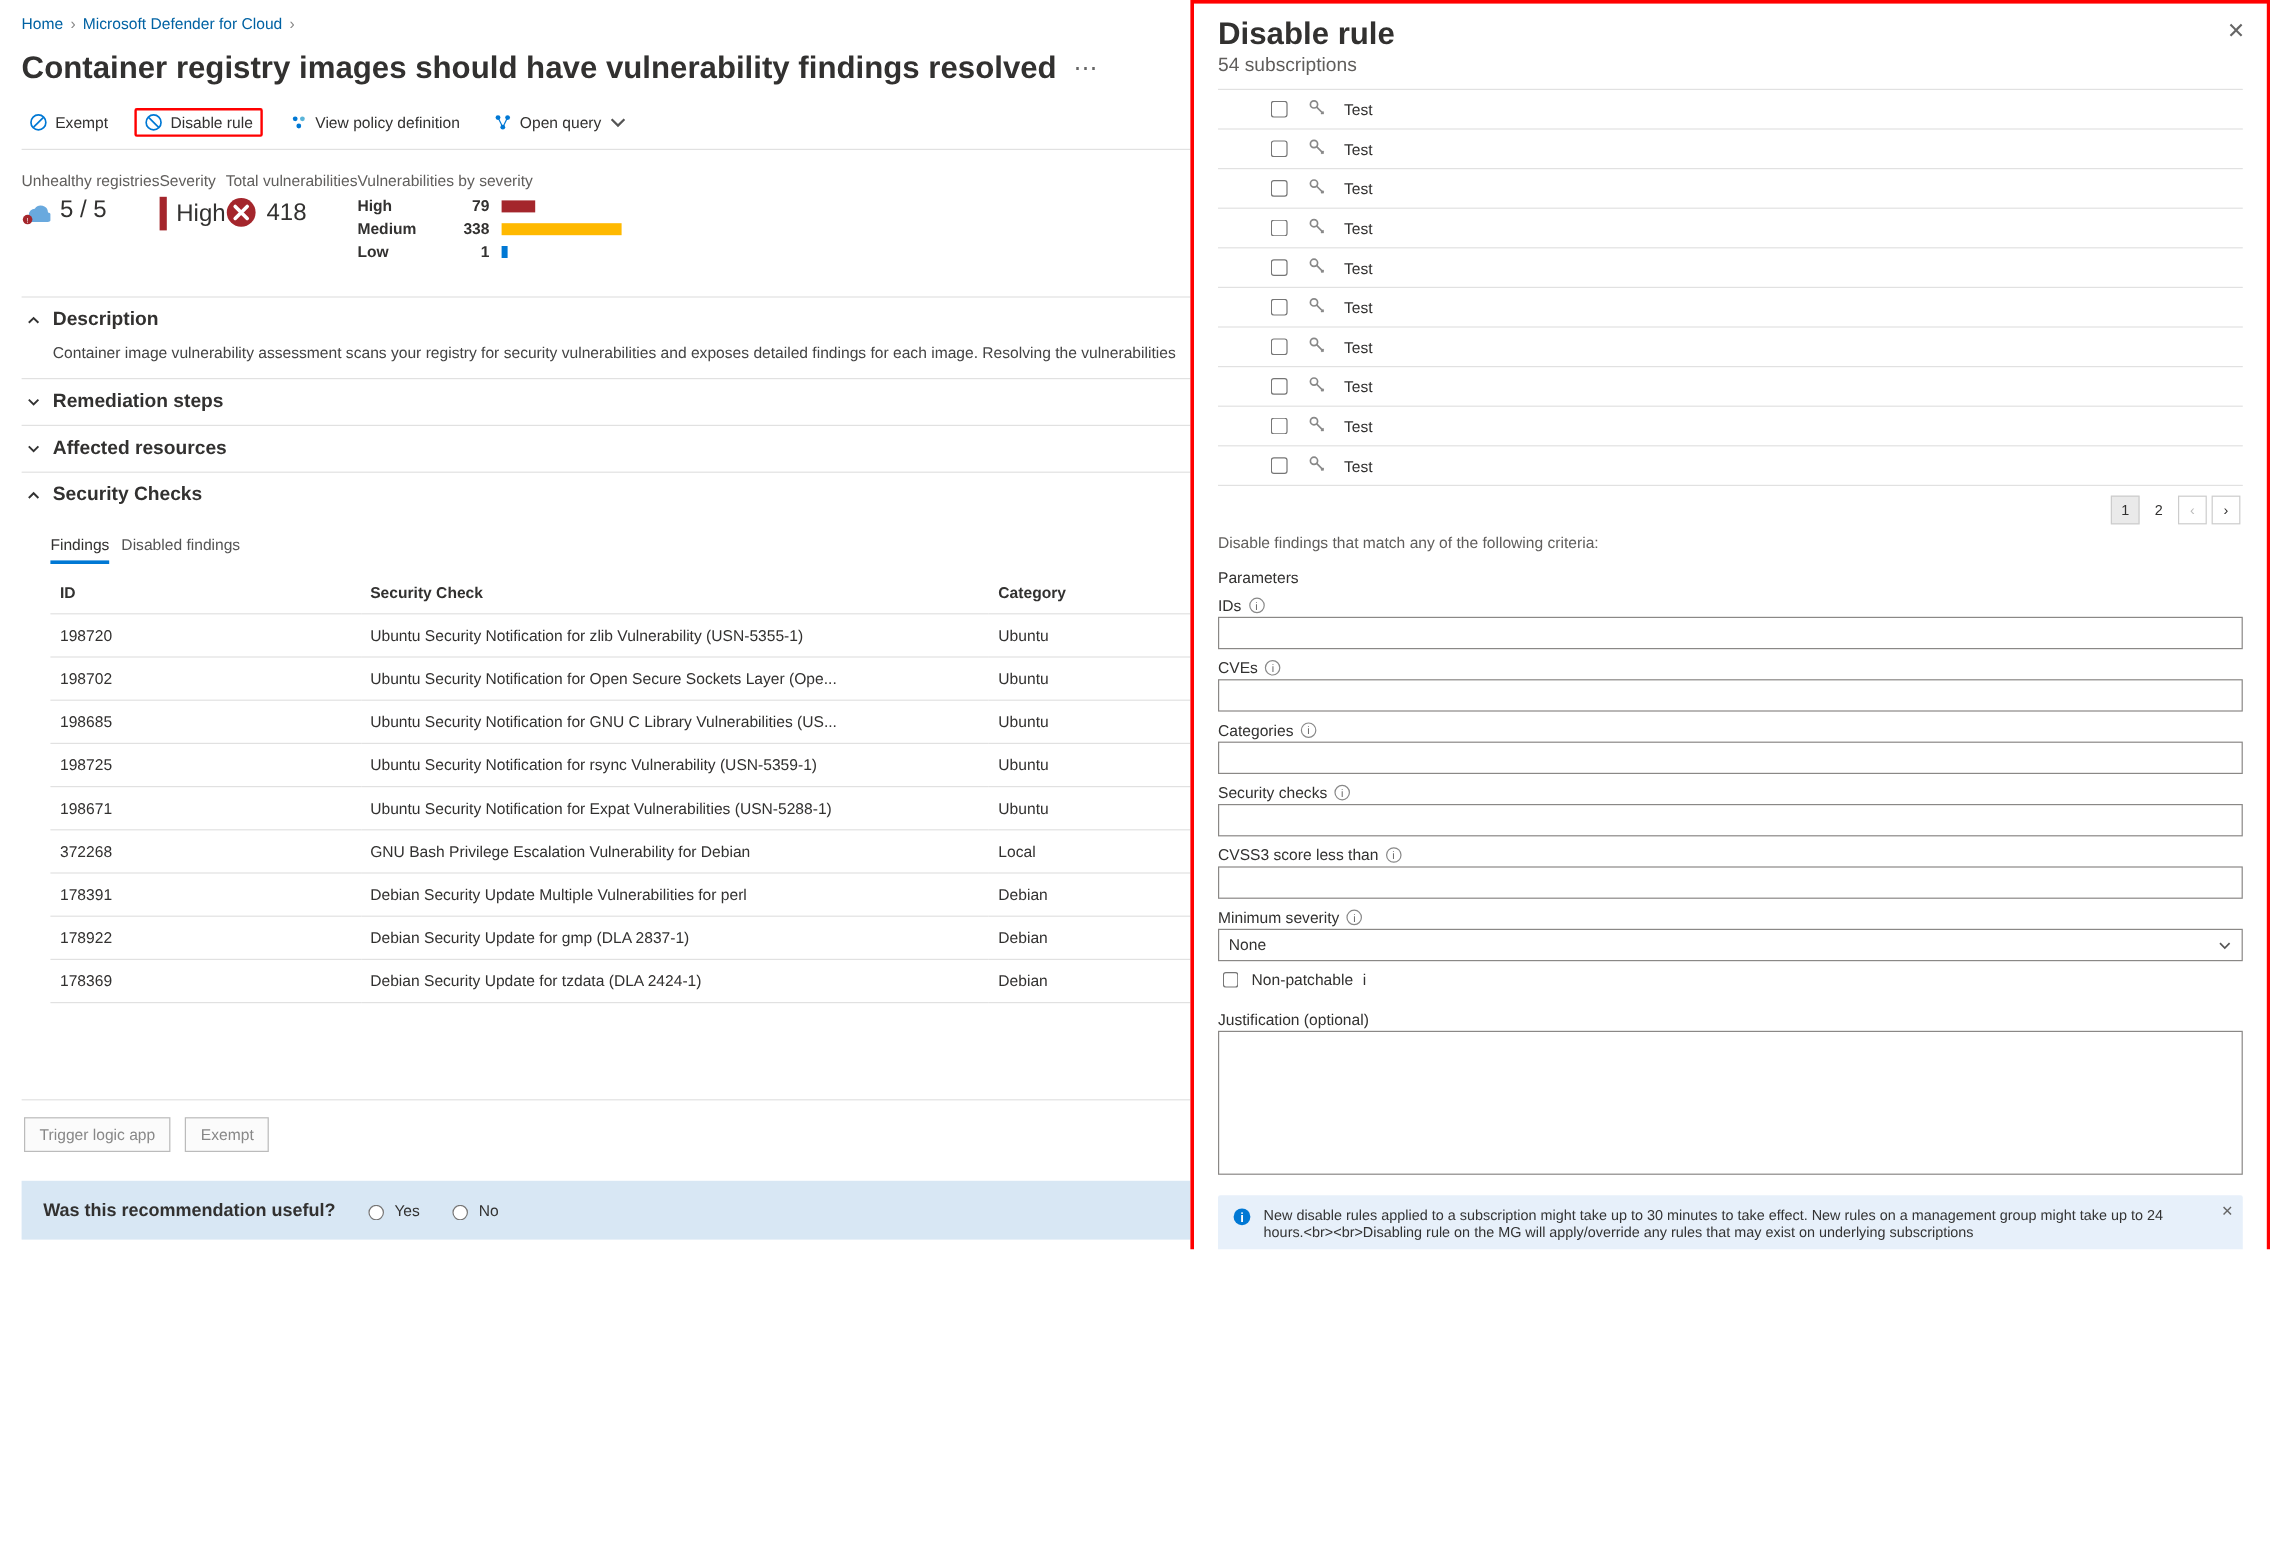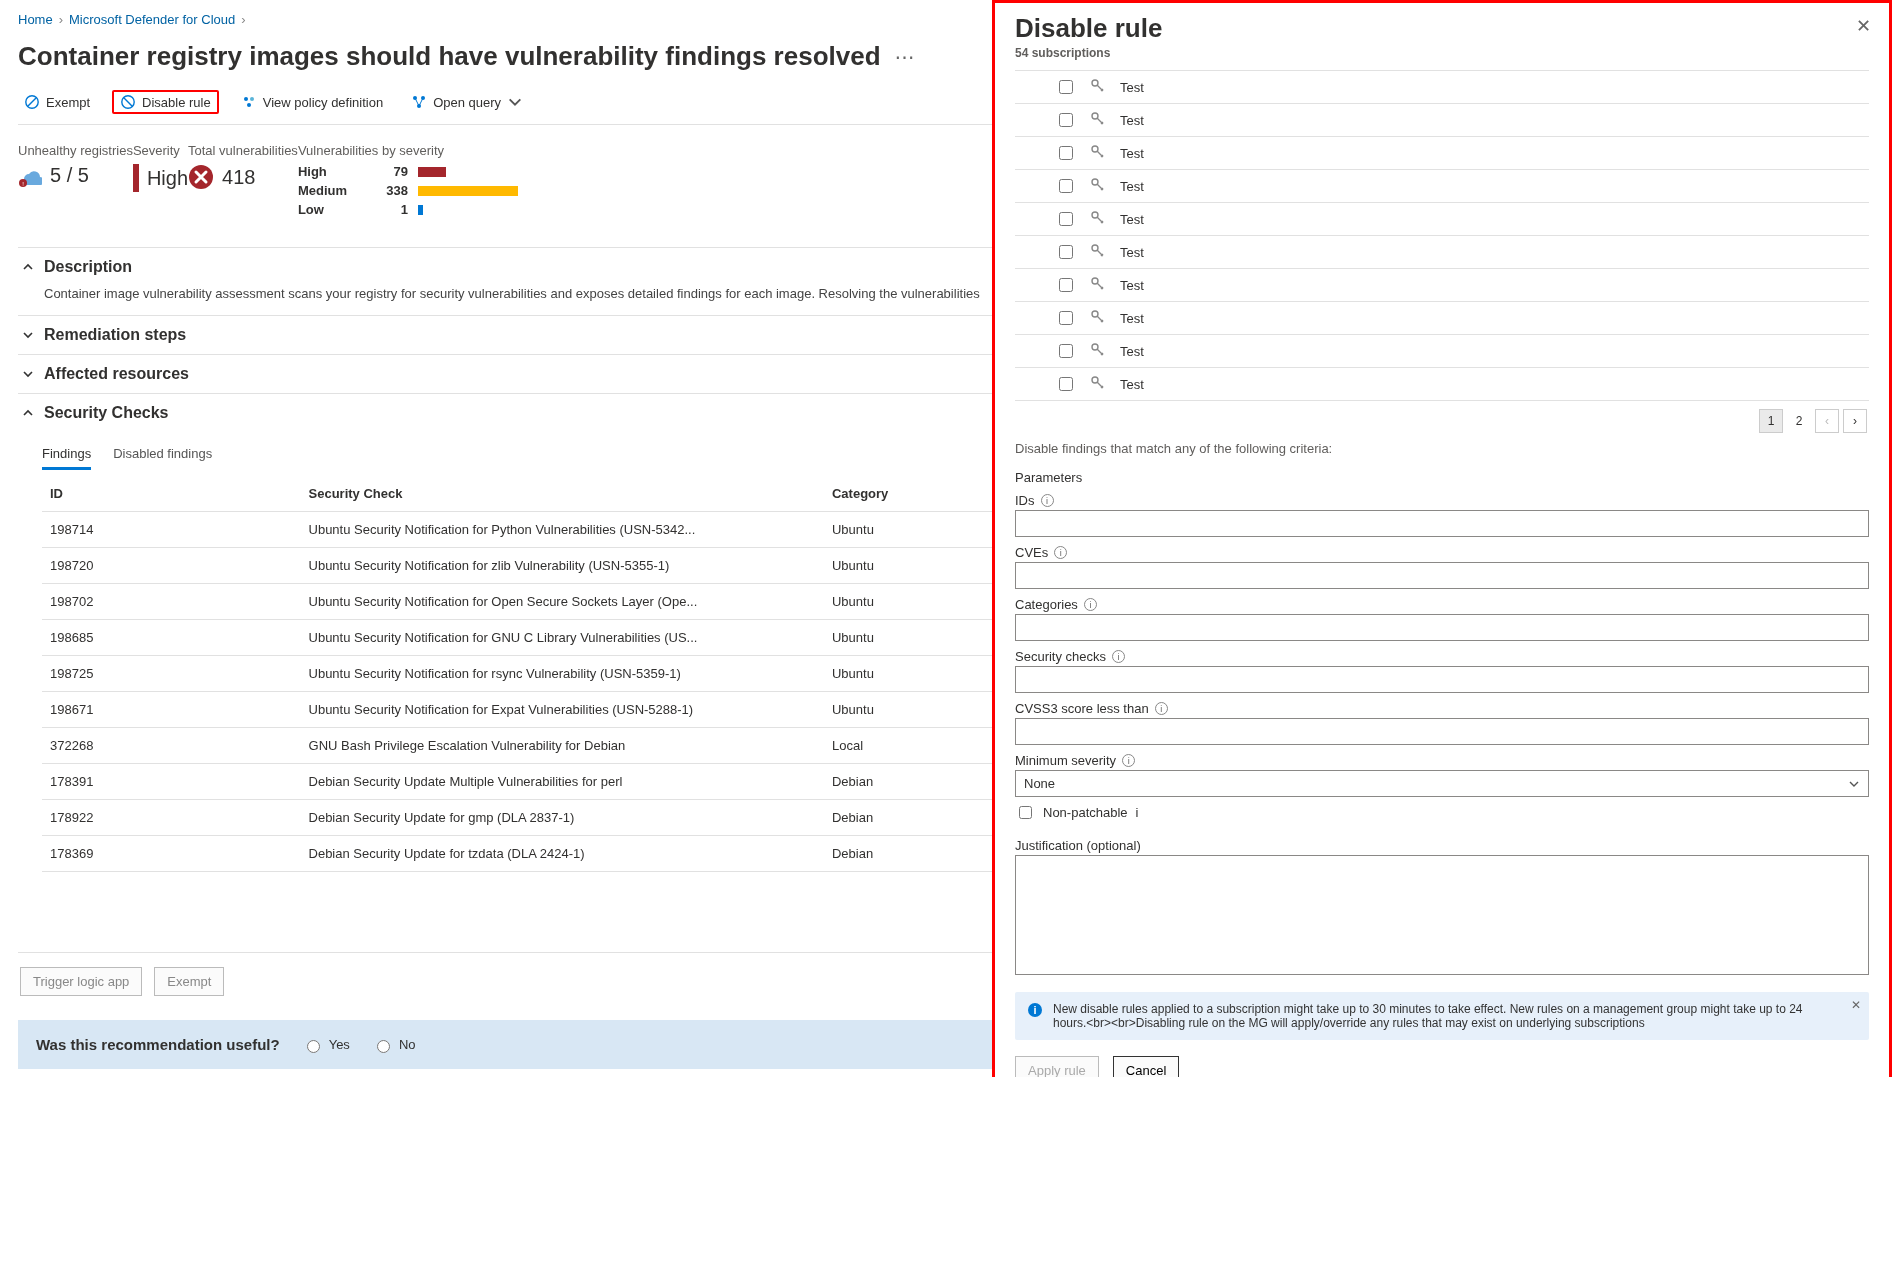--- a/index.html
+++ b/index.html
@@ -43,37 +43,37 @@
   .b.high{background:var(--high);}
   .b.med{background:var(--med);}
   .b.low{background:var(--low);height:10px;width:5px;}
   .vsb .n{text-align:right;font-weight:600;}
   .vsb .k{font-weight:600;}
   .acc{border-top:1px solid var(--border);}
   .acc-h{display:flex;align-items:center;gap:10px;font-weight:600;font-size:16px;padding:10px 4px;cursor:pointer;border-bottom:1px solid var(--border);}
   .acc-h.noline{border-bottom:none;}
   .chev{width:12px;height:12px;}
   .desc-body{color:#444;font-size:13px;padding:0 4px 14px 26px;border-bottom:1px solid var(--border);}
-  .tabs{display:flex;gap:22px;padding:8px 4px 0 24px;border-bottom:0;}
+  .tabs{display:flex;gap:10px;padding:8px 4px 0 24px;border-bottom:0;}
   .tab{padding:6px 0;color:#555;cursor:pointer;}
   .tab.sel{color:var(--text);border-bottom:3px solid var(--azure-blue);font-weight:400;}
   .table-wrap{margin:6px 0 0 24px;}
   .search{border:1px solid var(--border);padding:6px 8px;display:flex;align-items:center;gap:6px;}
   .search input{border:none;outline:none;font-size:13px;width:100%;}
   table{width:100%;border-collapse:collapse;font-size:13px;}
   th{text-align:left;font-weight:600;border-bottom:1px solid var(--border);padding:10px 8px;}
   td{border-bottom:1px solid var(--border);padding:10px 8px;white-space:nowrap;overflow:hidden;text-overflow:ellipsis;}
   .footer-bar{border-top:1px solid var(--border);margin-top:80px;padding:14px 2px;display:flex;gap:12px;}
   .btn{border:1px solid #bbb;background:#fbfbfb;color:#888;padding:6px 12px;font-size:13px;cursor:pointer;}
   .feedback{background:#d8e7f4;padding:16px 18px;margin-top:10px;display:flex;align-items:center;gap:22px;font-size:15px;font-weight:600;}
   .feedback label{font-weight:400;font-size:13px;display:flex;align-items:center;gap:6px;}
   
   .panel{position:absolute;top:0;right:0;width:900px;height:100%;min-height:1286px;background:#fff;border:3px solid var(--panel-border);padding:10px 20px 14px 20px;}
   .panel h2{font-size:26px;font-weight:600;margin:0;}
-  .sub{color:var(--muted);font-size:12px;margin:2px 0 10px;font-weight:bold;}
+  .sub{color:var(--muted);font-size:16px;margin:2px 0 10px;}
   .close{position:absolute;top:12px;right:18px;color:#666;font-size:18px;cursor:pointer;}
   .sublist{border-top:1px solid var(--border);}
   .sub-row{display:flex;align-items:center;gap:14px;border-bottom:1px solid var(--border);padding:6px 4px 6px 40px;font-size:13px;}
   .sub-row input{width:14px;height:14px;}
   .key-icon svg{width:16px;height:16px;color:#777;}
   .pager{display:flex;justify-content:flex-end;gap:4px;padding:8px 2px;align-items:center;font-size:12px;}
   .pg{width:24px;height:24px;border:1px solid transparent;display:flex;align-items:center;justify-content:center;cursor:pointer;}
   .pg.cur{background:#eaeaea;border:1px solid #ccc;}
   .pg.arrow{border:1px solid #ccc;}
   .pg.dis{color:#bbb;}
@@ -241,25 +241,20 @@
           </colgroup>
         <thead>
             <tr>
           <th>ID</th>
           <th>Security Check</th>
           <th>Category</th>
         </tr>
           </thead>
         <tbody id="rows">
             <tr>
-              <td>198714</td>
-              <td>Ubuntu Security Notification for Python Vulnerabilities (USN-5342...</td>
-              <td>Ubuntu</td>
-            </tr>
-            <tr>
               <td>198720</td>
               <td>Ubuntu Security Notification for zlib Vulnerability (USN-5355-1)</td>
               <td>Ubuntu</td>
             </tr>
             <tr>
               <td>198702</td>
               <td>Ubuntu Security Notification for Open Secure Sockets Layer (Ope...</td>
               <td>Ubuntu</td>
             </tr>
             <tr>

